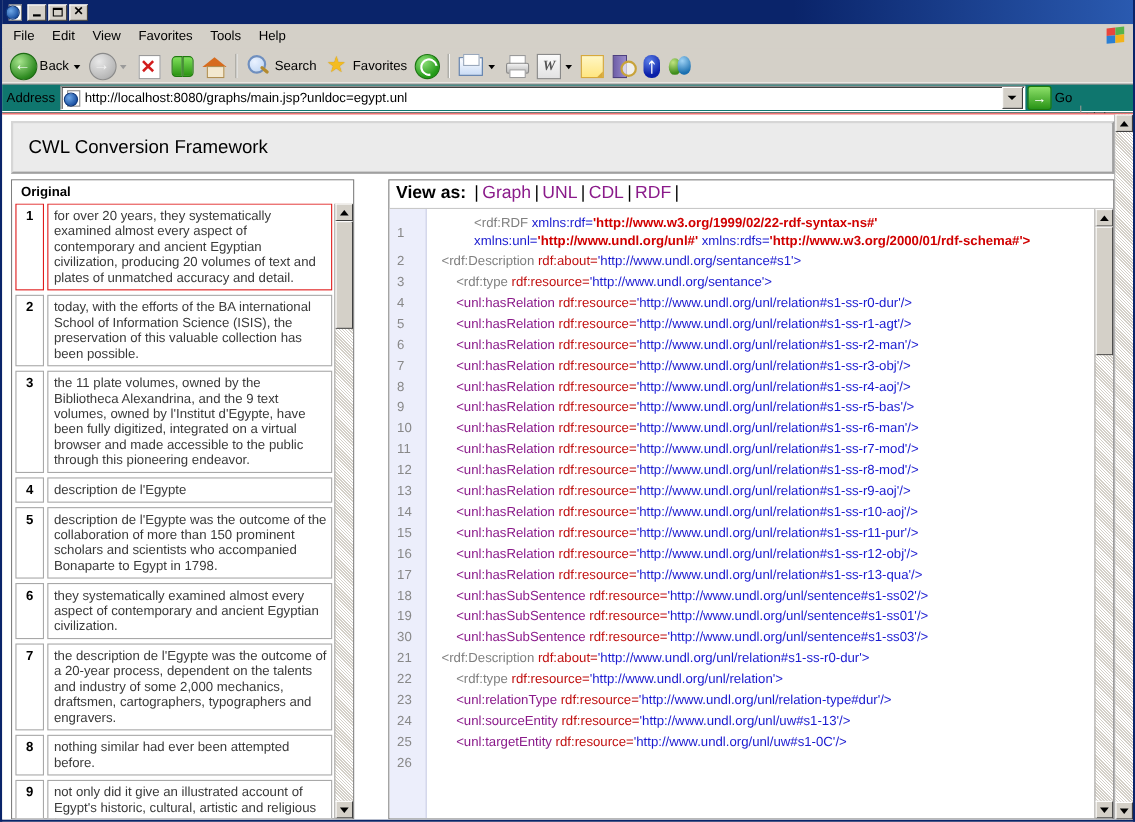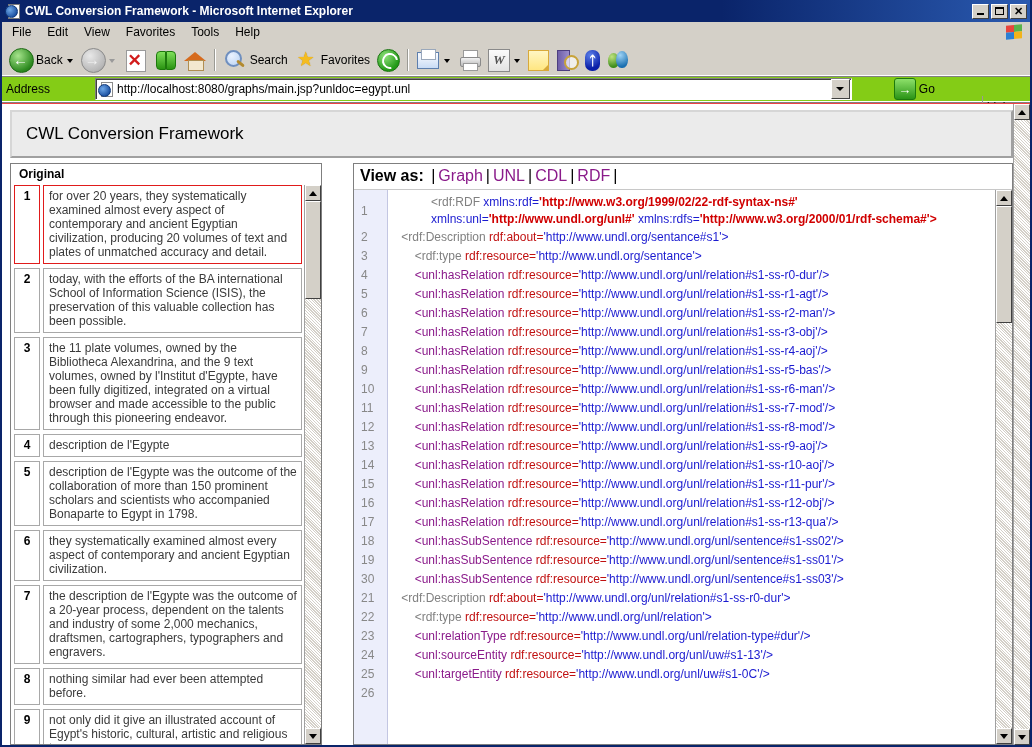--- a/index.html
+++ b/index.html
@@ -286,26 +286,25 @@
     position:absolute; border-radius:50% 50% 45% 45%;
   }
   .ic-msn .p1{ left:2px; top:5px; width:11px; height:15px;
     background: radial-gradient(circle at 35% 25%, #bfe37f, #3f8d1c 75%); }
   .ic-msn .p2{ left:10px; top:3px; width:12px; height:17px;
     background: radial-gradient(circle at 35% 25%, #9fd3f5, #1a6fb0 75%); }
 
   
   .addressbar {
     height: 24px; min-height:24px;
-    background: #84cc16;
+    background: #0f766e;
     display: flex; align-items: center;
     padding: 0 2px 1px 4px;
     border-bottom: 1px solid #808080;
     box-shadow: inset 0 -1px 0 #fff;
-    gap: 40px;
   }
   .addr-label { font-size:12px; color:#000; margin-right:5px; white-space:nowrap; }
   .addr-input-wrap {
     flex: 1 1 auto;
     height: 20px;
     background: #fff;
     border: 1px solid;
     border-color: #808080 #fff #fff #808080;
     box-shadow: inset 1px 1px 0 #404040;
     display:flex; align-items:center;
@@ -579,21 +578,20 @@
 </head>
 <body>
 
 <div class="ie-window">
 
   <div class="titlebar">
     <span class="title-icon">
       <span class="doc"></span>
         <span class="e"></span>
     </span>
-    <span class="title-text">CWL Conversion Framework - Microsoft Internet Explorer</span>
     <span class="win-buttons">
       <span class="win-btn">
           <span class="glyph-min"></span>
         </span>
       <span class="win-btn">
           <span class="glyph-max"></span>
         </span>
       <span class="win-btn">
           <span class="glyph-close">✕</span>
         </span>

